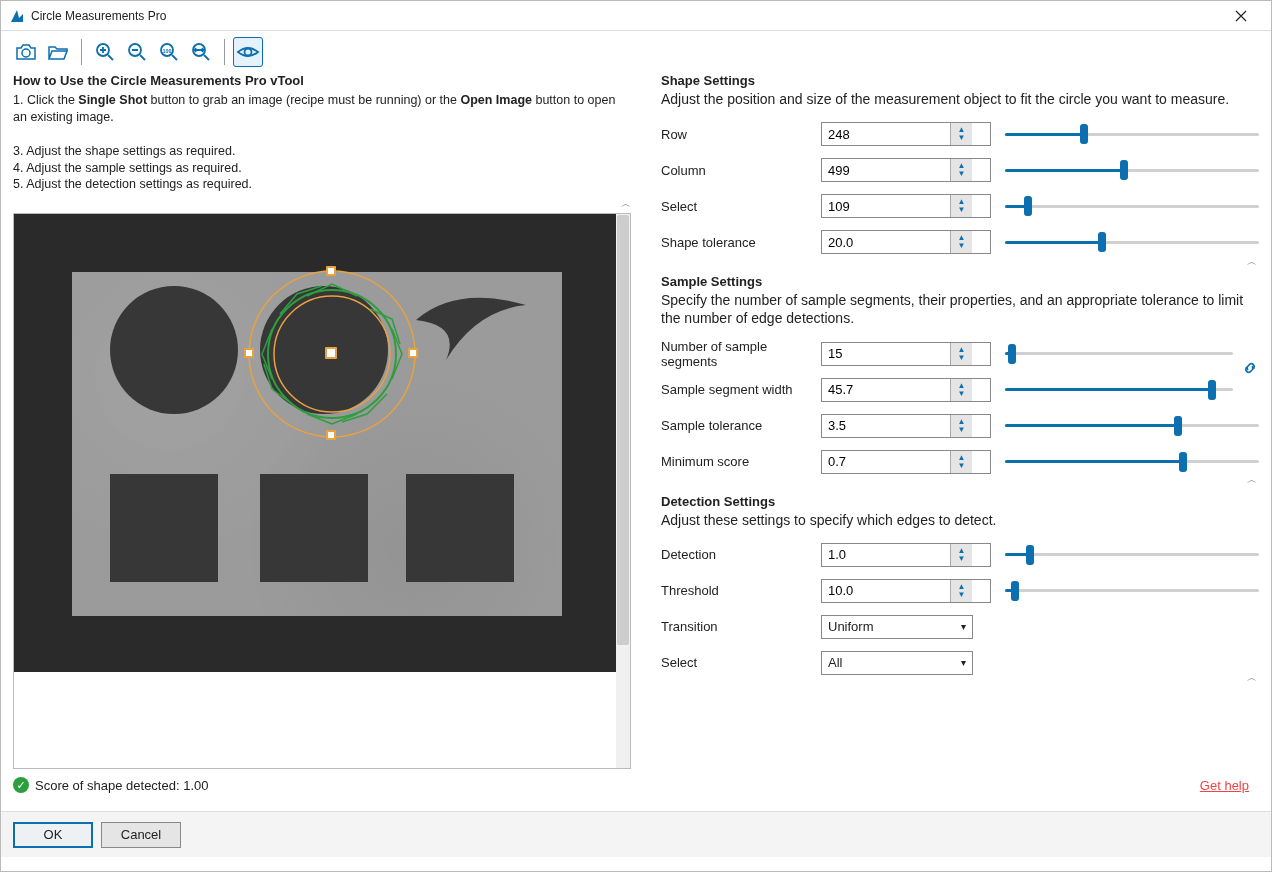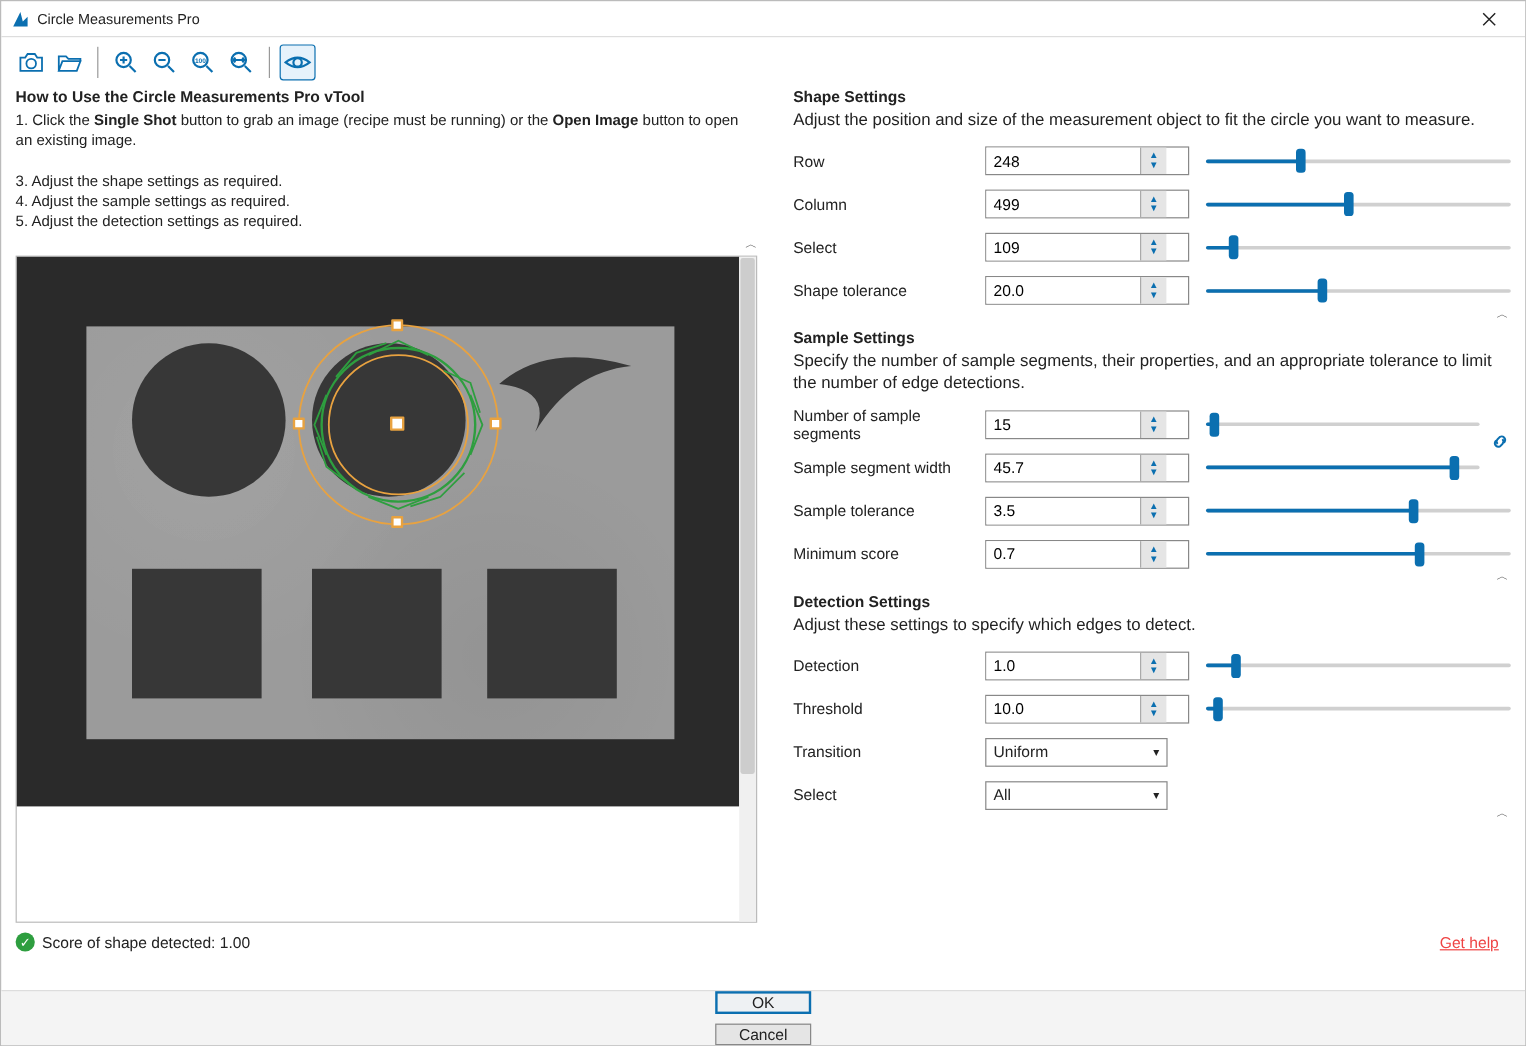--- a/index.html
+++ b/index.html
@@ -44,21 +44,21 @@
 .select-box { width: 152px; height: 24px; border: 1px solid #888; display: flex; align-items: center; padding: 0 6px; font-size: 13px; justify-content: space-between; cursor: pointer; }
 .select-box .caret { font-size: 10px; }
 .slider-wrap { flex: 1; margin-left: 14px; display: flex; align-items: center; height: 24px; position: relative; }
 .slider-track { height: 3px; background: #d0d0d0; width: 100%; position: relative; border-radius: 2px; }
 .slider-fill { position: absolute; left: 0; top: 0; height: 3px; background: #0b6fb0; border-radius: 2px; }
 .slider-thumb { position: absolute; top: 50%; width: 8px; height: 20px; background: #0b6fb0; border-radius: 3px; transform: translate(-50%, -50%); cursor: pointer; }
 .section-gap { height: 14px; }
 .link-icon { position: absolute; right: 0; top: 286px; color: #0b6fb0; cursor: pointer; }
 .gethelp { position: absolute; right: 10px; bottom: 0; color: #ef4444; text-decoration: underline; font-size: 13px; cursor: pointer; }
 .caret-right { position: absolute; right: 2px; font-size: 10px; color: #555; cursor: pointer; }
-.footer { position: absolute; left: 0; right: 0; bottom: 0; height: 46px; border-top: 1px solid #ddd; background: #f4f4f4; display: flex; align-items: center; justify-content: flex-end; padding: 0 12px; gap: 8px; flex-direction: column; }
+.footer { position: absolute; left: 0; right: 0; bottom: 14px; height: 46px; border-top: 1px solid #ddd; background: #f4f4f4; display: flex; align-items: center; justify-content: flex-start; padding: 0 12px; gap: 8px; }
 .btn { min-width: 80px; height: 26px; border: 1px solid #888; background: #e5e5e5; display: flex; align-items: center; justify-content: center; font-size: 13px; cursor: pointer; }
 .btn.primary { border: 2px solid #0b6fb0; background: #eef1f3; }
 </style>
 </head>
 <body>
 
 <div class="titlebar">
   <svg class="app-icon" viewBox="0 0 16 16">
       <path fill="#0b6fb0" d="M2 14 L8 2 L10 10 L14 6 L14 14 Z"></path>
     </svg>

